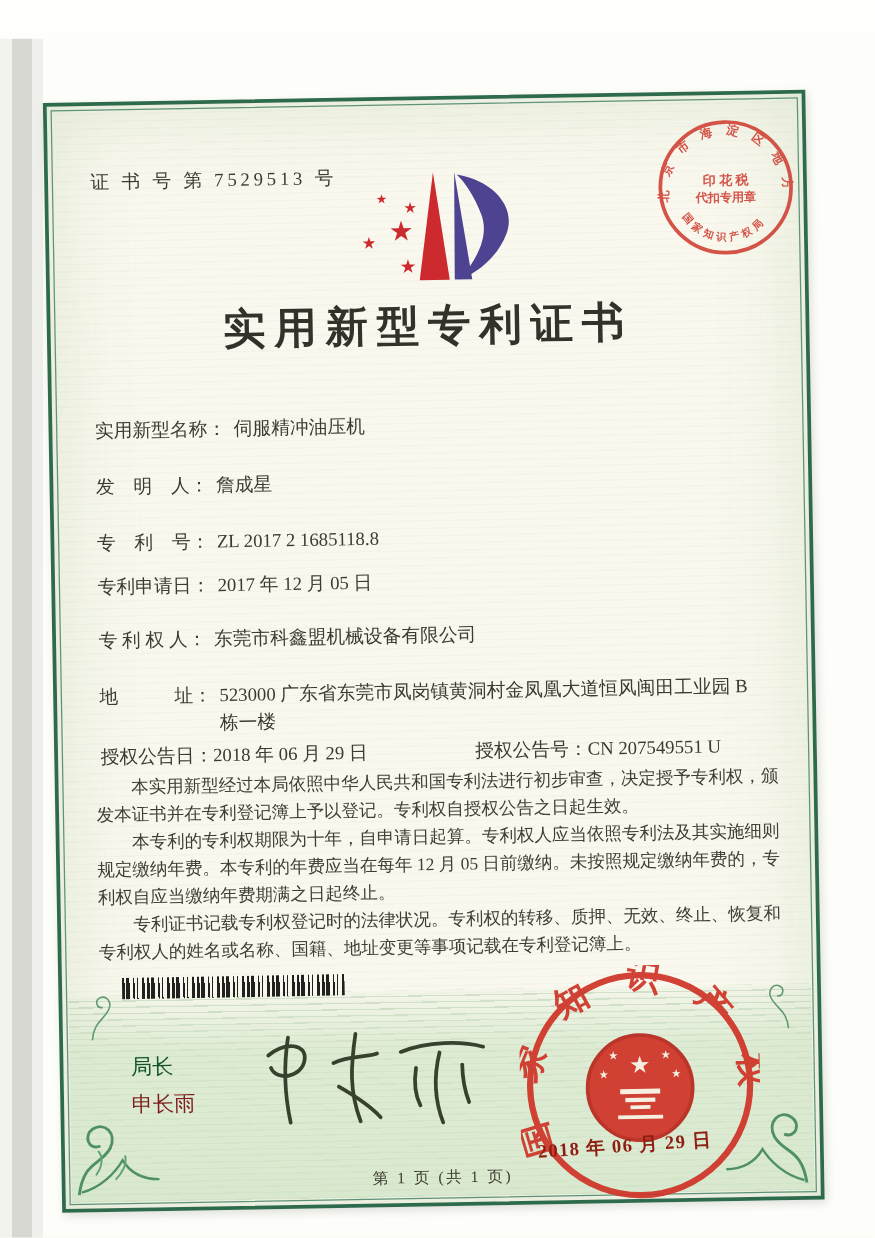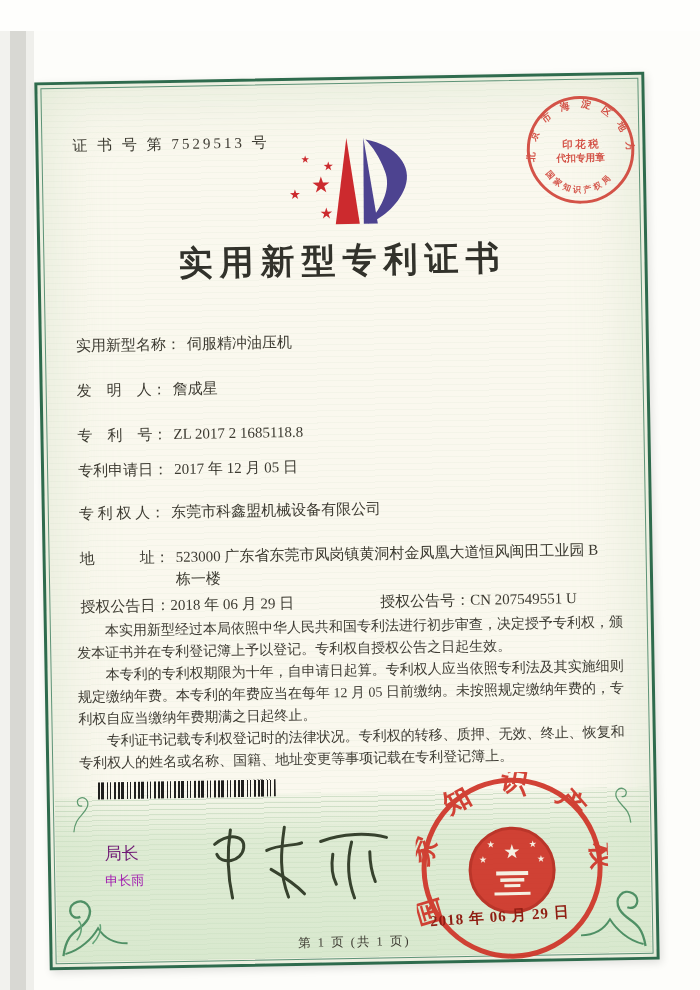--- a/index.html
+++ b/index.html
@@ -29,22 +29,22 @@
   .grant-row{display:flex;line-height:22px;}
   .grant-row .pair{display:flex;}
   .grant-row .pair.second{margin-left:86px;}
   .mb23{margin-bottom:23px;} .mb13{margin-bottom:13px;} .mb21{margin-bottom:21px;} .mb2{margin-bottom:4px;}
 
   .paragraphs{position:absolute;left:30px;right:28px;top:536px;font-size:14px;line-height:22px;color:#3f3d35;text-align:justify;}
   .paragraphs p{margin:0;text-indent:2em;}
 
   .barcode{position:absolute;left:48px;top:698px;width:178px;height:17px;background:repeating-linear-gradient(90deg,#20201e 0 2px,transparent 2px 3px,#20201e 3px 6px,transparent 6px 9px,#20201e 9px 10px,transparent 10px 12px,#20201e 12px 13px,transparent 13px 16px,#20201e 16px 18px,transparent 18px 20px);}
 
-  .sign-title{position:absolute;left:54px;top:758px;font-size:17px;color:#701a75;font-family:Liberation Mono, monospace;}
-  .sign-name{position:absolute;left:54px;top:788px;font-size:13px;color:#a21caf;font-family:Liberation Serif, serif;}
+  .sign-title{position:absolute;left:54px;top:758px;font-size:17px;color:#14532d;font-family:Liberation Mono, monospace;}
+  .sign-name{position:absolute;left:54px;top:788px;font-size:17px;color:#7f1d1d;font-family:Liberation Serif, serif;}
   .signature-script{position:absolute;left:150px;top:736px;width:210px;height:88px;}
 
   .office-seal{position:absolute;left:365px;top:695px;width:192px;height:192px;opacity:.92;}
   .seal-date{position:absolute;left:368px;top:830px;width:160px;font-size:15px;font-weight:bold;color:#8f1d12;letter-spacing:1px;transform:rotate(-3deg);text-align:center;}
 
   .footer{position:absolute;left:0;right:0;top:854px;text-align:center;font-size:12.5px;color:#3c3a31;letter-spacing:2px;}
 </style>
 </head>
 <body>
 

